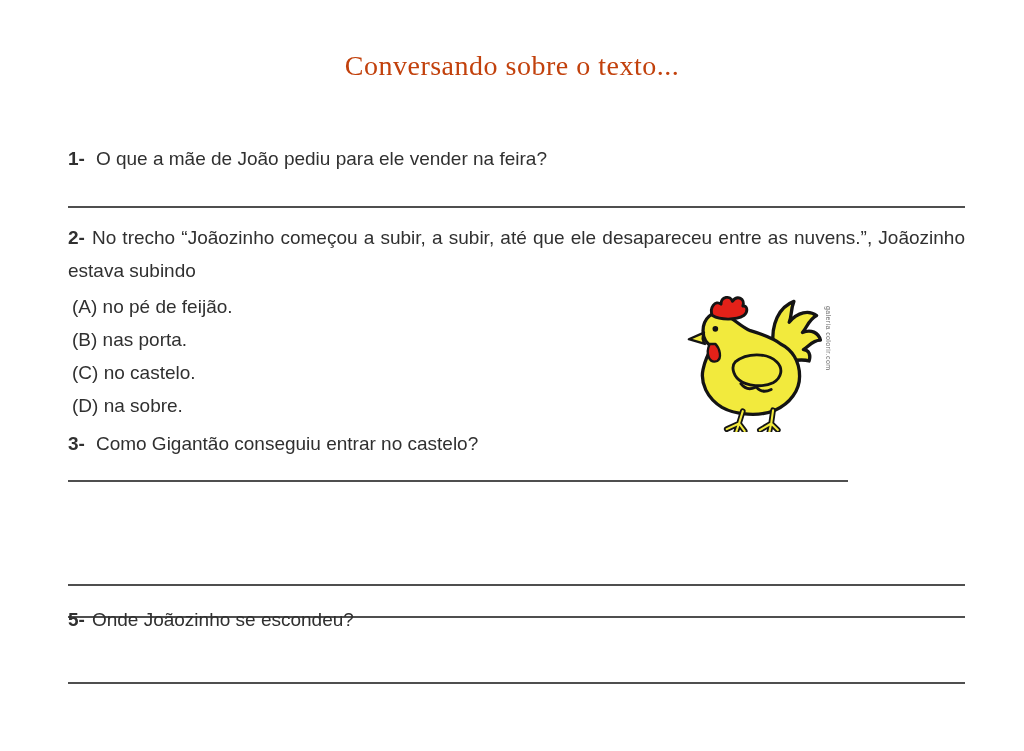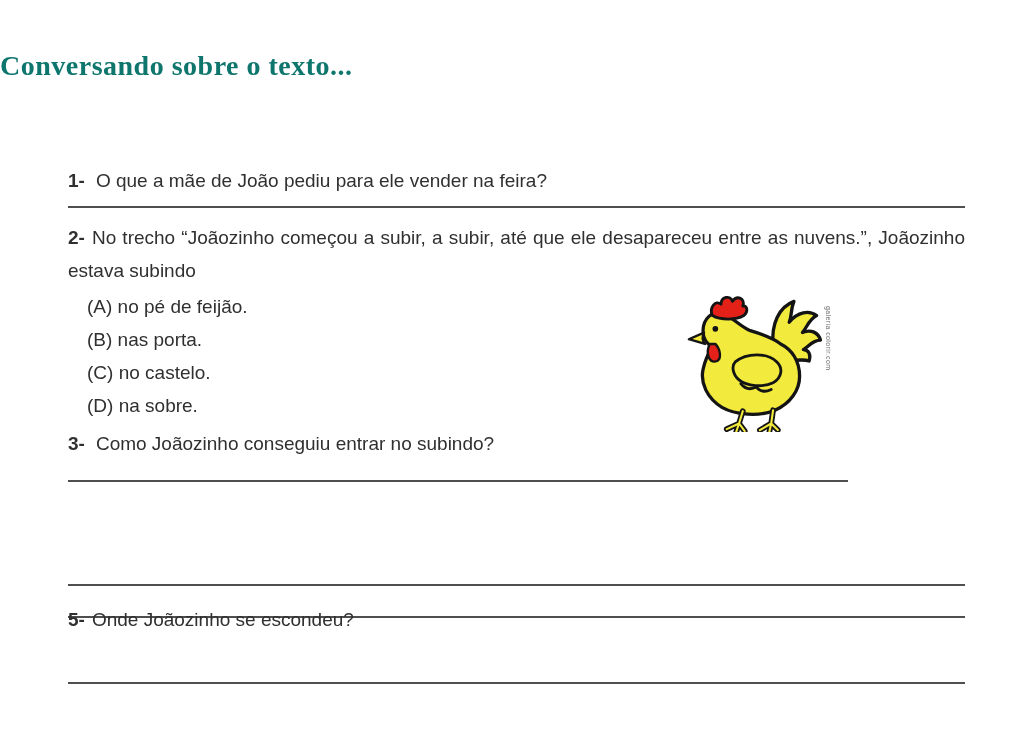--- a/index.html
+++ b/index.html
@@ -11,24 +11,25 @@
     font-family: "Liberation Sans", sans-serif;
     color: #303030;
     overflow: hidden;
   }
   .title {
     position: absolute;
     top: 50px;
     left: 0;
     width: 100%;
     margin: 0;
+    text-align: center;
     font-family: "Liberation Serif", serif;
-    font-weight: 700;
+    font-weight: 400;
     font-size: 28px;
-    color: #0f766e;
+    color: #c2410c;
     letter-spacing: 0.5px;
   }
   .q {
     position: absolute;
     left: 68px;
     font-size: 19px;
     line-height: 24px;
     white-space: nowrap;
   }
   .para {
@@ -50,21 +51,21 @@
   }
   .w-full  { width: 897px; }
   .w-short { width: 780px; }
   .options {
     position: absolute;
     left: 72px;
     top: 290px;
     font-size: 19px;
     line-height: 33px;
   }
-  .option { white-space: nowrap; margin-left: 15px; }
+  .option { white-space: nowrap; }
   .u {
     text-decoration: underline;
     text-decoration-thickness: 1.5px;
     text-underline-offset: 4px;
   }
   .illustration {
     position: absolute;
     left: 686px;
     top: 290px;
     width: 142px;
@@ -80,21 +81,21 @@
     letter-spacing: 0.4px;
   }
 </style>
 </head>
 <body>
 
 <div class="page">
 
   <h1 class="title">Conversando sobre o texto...</h1>
 
-  <div class="q" style="top:169px;">
+  <div class="q" style="top:147px;">
     <span class="qnum-wide">1-</span><span>O que a mãe de João pediu para ele vender na feira?</span>
   </div>
   <div class="blank-line w-full" style="top:206px;"></div>
 
   <div class="para" style="top:221px;">
     <span class="qnum">2-</span><span>No trecho “Joãozinho começou a subir, a subir, até que ele desapareceu entre as nuvens.”, Joãozinho estava subindo</span>
   </div>
 
   <div class="options">
     <div class="option">(A) no pé de feijão.</div>
@@ -125,21 +126,21 @@
         <path d="M60,128 L56,141 M56,141 L43,147 M56,141 L53,150 M56,141 L62,149" stroke="#141414" stroke-width="6"></path>
         <path d="M60,128 L56,141 M56,141 L43,147 M56,141 L53,150 M56,141 L62,149" stroke="#f2ea3d" stroke-width="2.2"></path>
         <path d="M92,127 L90,141 M90,141 L78,148 M90,141 L88,150 M90,141 L97,148" stroke="#141414" stroke-width="6"></path>
         <path d="M92,127 L90,141 M90,141 L78,148 M90,141 L88,150 M90,141 L97,148" stroke="#f2ea3d" stroke-width="2.2"></path>
       </g>
     </svg>
     <div class="watermark">galeria colorir.com</div>
   </div>
 
   <div class="q" style="top:432px;">
-    <span class="qnum-wide">3-</span><span>Como Joãozinho conseguiu entrar no subindo?</span>
+    <span class="qnum-wide">3-</span><span>Como Gigantão conseguiu entrar no castelo?</span>
   </div>
   <div class="blank-line w-short" style="top:480px;"></div>
 
   <div class="blank-line w-full" style="top:584px;"></div>
   <div class="blank-line w-full" style="top:616px;"></div>
 
   <div class="q" style="top:608px;">
     <span class="qnum">5-</span><span>Onde Joãozinho se escondeu?</span>
   </div>
   <div class="blank-line w-full" style="top:682px;"></div>

